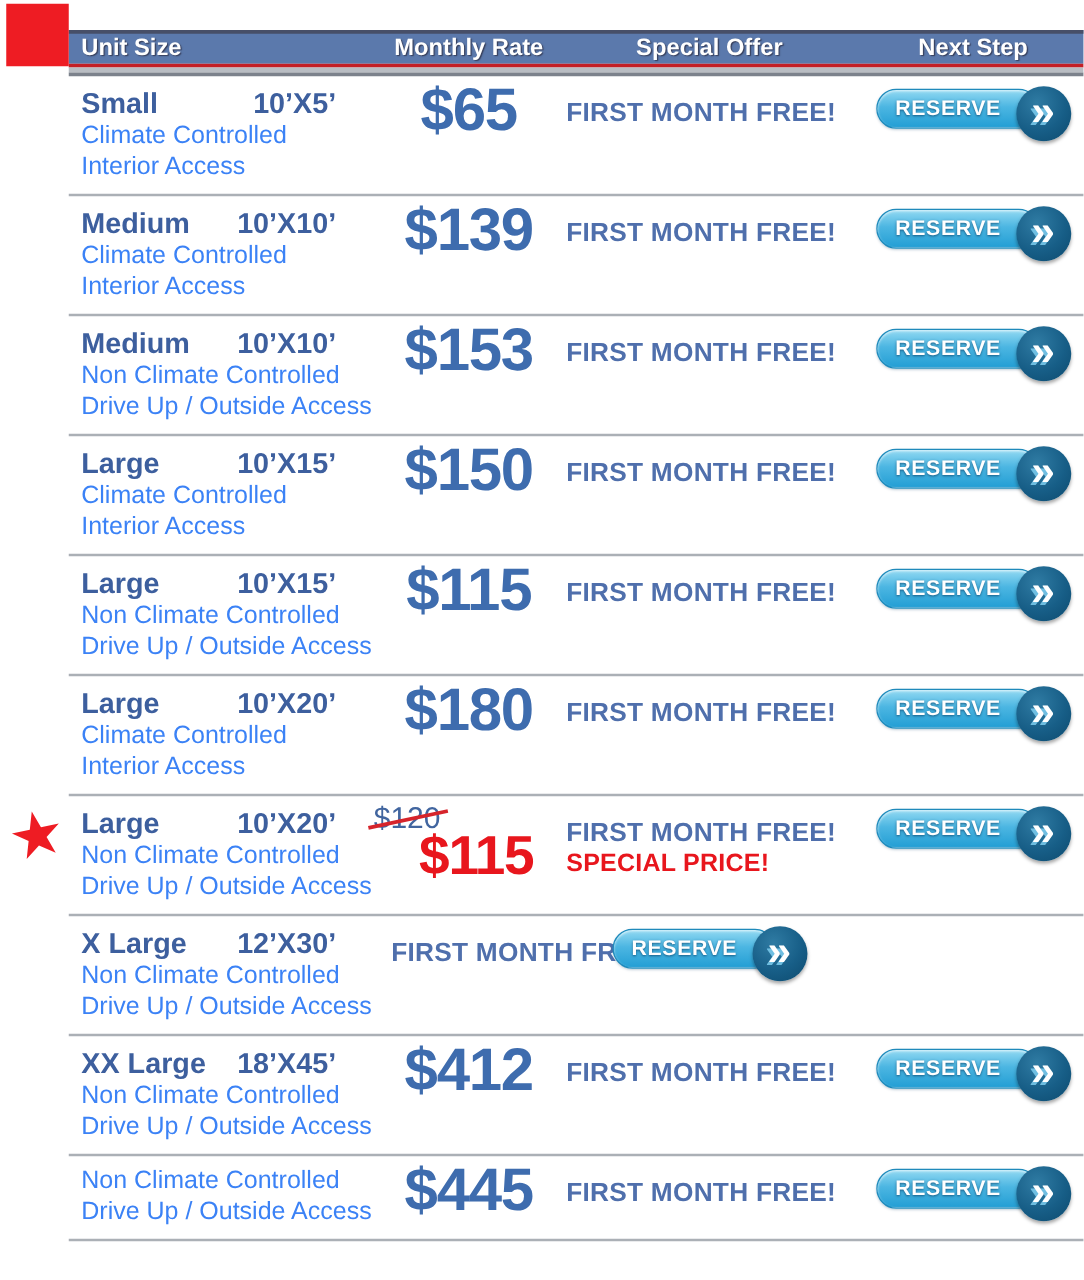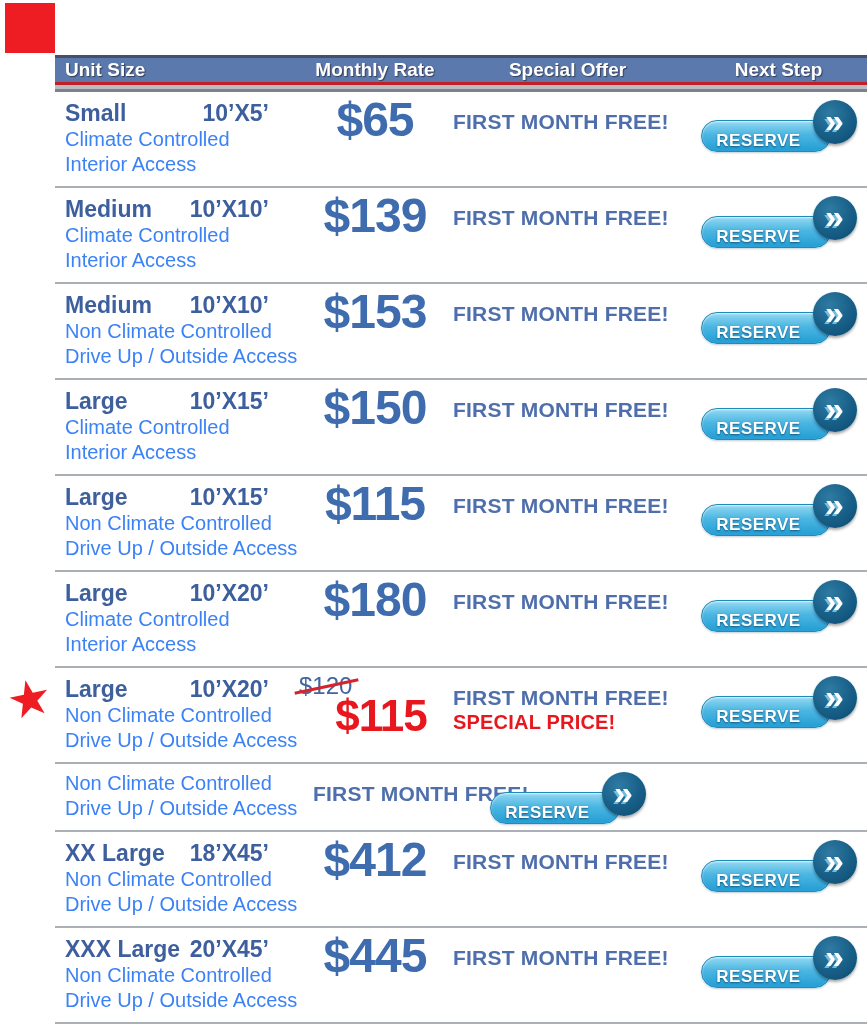--- a/index.html
+++ b/index.html
@@ -6,21 +6,21 @@
   html,body { background:#ffffff; }
   body {
     width:867px;
     font-family:"Liberation Sans", sans-serif;
     -webkit-font-smoothing:antialiased;
   }
   .page { position:relative; width:867px; height:1024px; overflow:hidden; background:#fff; }
 
   .red-square { position:absolute; left:5px; top:3px; width:50px; height:50px; background:#ee1c23; }
 
-  .table { margin-left:55px; padding-top:10px;margin-top:45px; }
+  .table { margin-left:55px; padding-top:24px; }
 
   
   .header-bar {
     height:27px; background:#5b79ac; border-top:3px solid #474f68;
     display:grid; grid-template-columns:250px 140px 245px 177px; align-items:center;
   }
   .h-col {
     color:#ffffff; font-weight:bold; font-size:19px;
     text-shadow:1px 1px 1px rgba(40,40,60,.75); white-space:nowrap;
   }
@@ -70,25 +70,25 @@
     color:#e8161d; letter-spacing:.2px; white-space:nowrap;
   }
 
   
   .next-cell { padding-top:1px; }
   .reserve-btn {
     position:relative; display:block; width:156px; height:44px;
     margin:0 auto; text-decoration:none; cursor:pointer;
   }
   .pill {
-    position:absolute; left:0; top:20px; width:130px; height:32px;
+    position:absolute; left:0; top:2px; width:130px; height:32px;
     border-radius:16px; border:1px solid #1f8abb;
     background:linear-gradient(to bottom, #92d9f2 0%, #4cb6e2 45%, #239ed4 100%);
     box-shadow:inset 0 1px 2px rgba(255,255,255,.7), 0 1px 2px rgba(0,60,100,.25);
-    display:flex; align-items:flex-end; justify-content:center;
+    display:flex; align-items:center; justify-content:center;
     padding-right:14px;
   }
   .reserve-label {
     color:#fff; font-weight:bold; font-size:17px; letter-spacing:.5px;
     text-shadow:0 1px 2px rgba(10,70,110,.85); white-space:nowrap;
   }
   .circle {
     position:absolute; right:0; top:0; width:44px; height:44px; border-radius:50%;
     background:radial-gradient(circle at 38% 30%, #2f7ba3 0%, #175e87 55%, #0d4a6e 100%);
     box-shadow:0 2px 3px rgba(0,0,0,.35);
@@ -345,20 +345,24 @@
         <span class="circle">
           <span class="chev">»</span>
         </span>
       </a>
     </div>
   </div>
 
   <div class="row">
 
     <div class="unit-cell">
+      <div class="unit-top">
+        <span class="unit-name">X Large</span>
+        <span class="unit-size">12’X30’</span>
+      </div>
       <div class="unit-desc">Non Climate Controlled</div>
       <div class="unit-desc">Drive Up / Outside Access</div>
     </div>
 
 
     <div class="offer-cell">
       <div class="offer">FIRST MONTH FREE!</div>
 
     </div>
 
@@ -403,24 +407,20 @@
         <span class="circle">
           <span class="chev">»</span>
         </span>
       </a>
     </div>
   </div>
 
   <div class="row">
 
     <div class="unit-cell">
-      <div class="unit-top">
-        <span class="unit-name">XXX Large</span>
-        <span class="unit-size">20’X45’</span>
-      </div>
       <div class="unit-desc">Non Climate Controlled</div>
       <div class="unit-desc">Drive Up / Outside Access</div>
     </div>
 
     <div class="rate-cell">
 
       <span class="rate">$445</span>
     </div>
 
     <div class="offer-cell">

